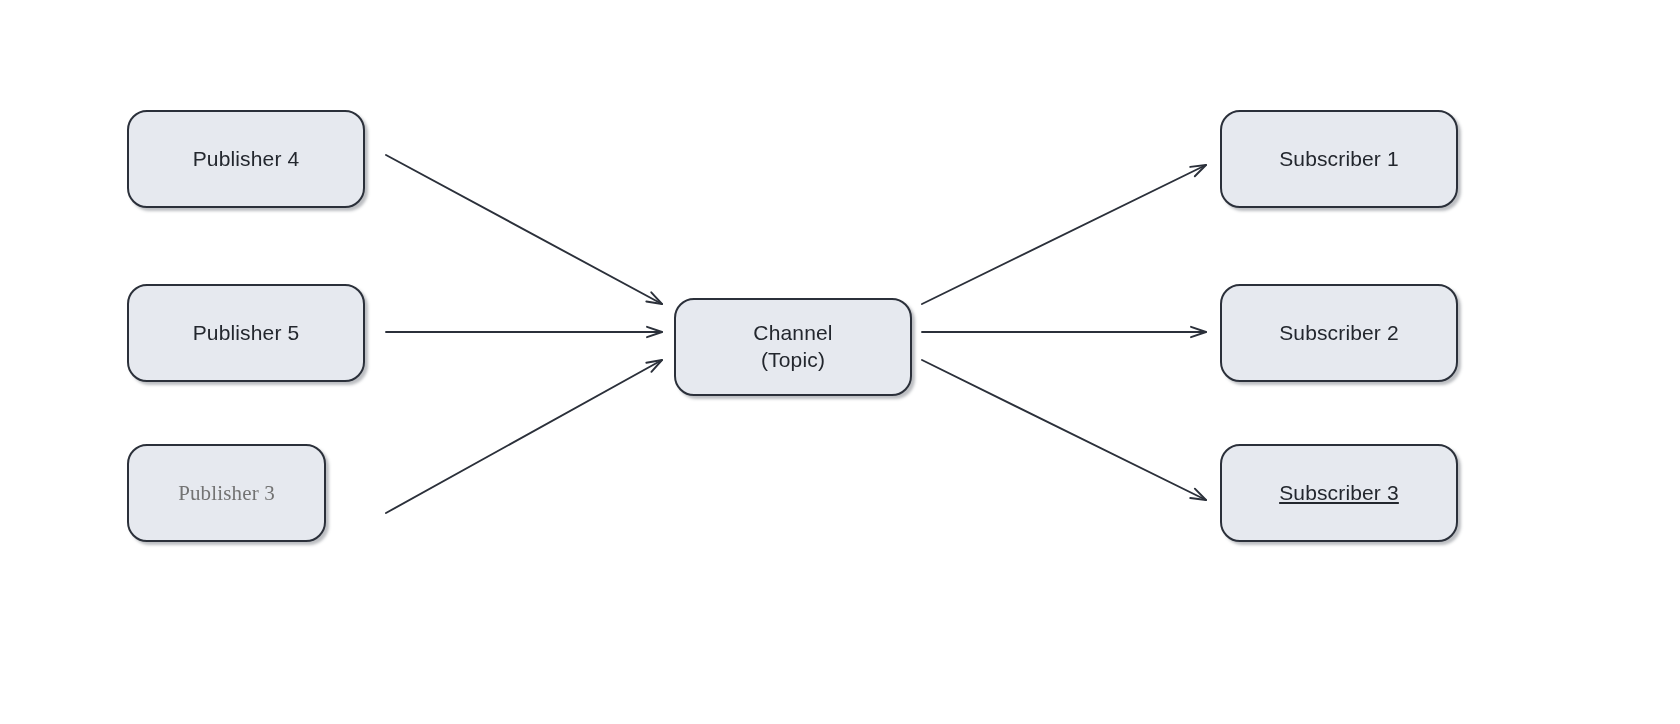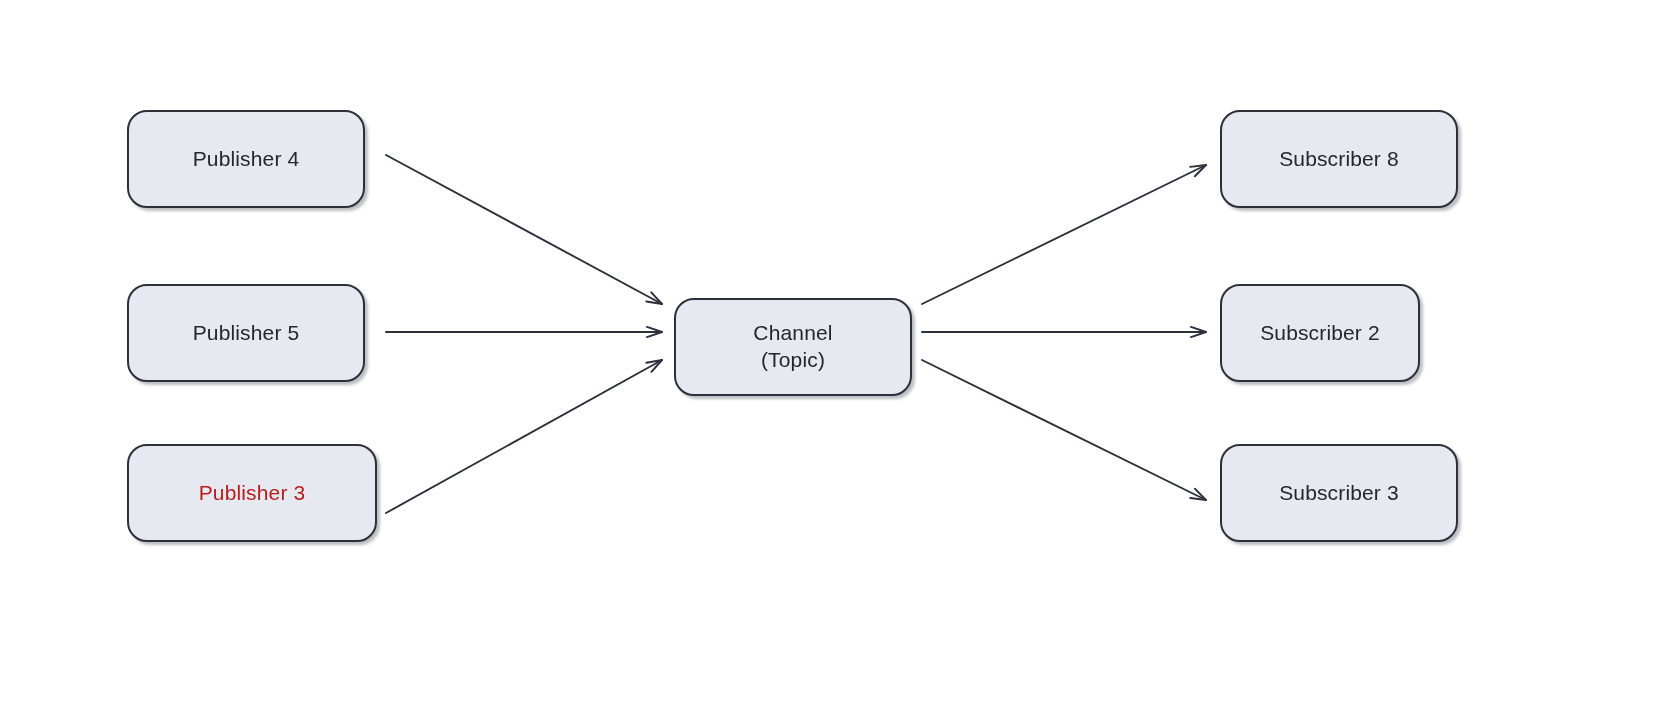--- a/index.html
+++ b/index.html
@@ -77,21 +77,21 @@
       </g>
       <g>
         <line x1="922" y1="360" x2="1206" y2="500" stroke="#2b303a" stroke-width="1.9" stroke-linecap="round"></line>
         <path d="M 1190.2467103532254 498.0317862654631 L 1206 500 L 1194.8451044441845 488.70361539523174" fill="none" stroke="#2b303a" stroke-width="1.9" stroke-linecap="round" stroke-linejoin="round"></path>
       </g>
     </svg>
 
   <div id="node-layer">
       <div class="node" style="left: 127px; top: 110px; width: 238px; height: 98px; background: rgb(230, 233, 239); border-color: rgb(43, 48, 58); color: rgb(35, 39, 46);"><span class="node-label">Publisher 4</span></div>
       <div class="node" style="left: 127px; top: 284px; width: 238px; height: 98px; background: rgb(230, 233, 239); border-color: rgb(43, 48, 58); color: rgb(35, 39, 46);"><span class="node-label">Publisher 5</span></div>
-      <div class="node" style="left: 127px; top: 444px; width: 250px; height: 98px; background: rgb(230, 233, 239); border-color: rgb(43, 48, 58); color: #b91c1c;"><span class="node-label">Publisher 3</span></div>
+      <div class="node" style="left: 127px; top: 444px; width: 199px; height: 98px; background: rgb(230, 233, 239); border-color: rgb(43, 48, 58); color: #737373; font-family: Liberation Serif, serif;"><span class="node-label">Publisher 3</span></div>
       <div class="node" style="left: 674px; top: 298px; width: 238px; height: 98px; background: rgb(230, 233, 239); border-color: rgb(43, 48, 58); color: rgb(35, 39, 46);"><span class="node-label">Channel
 (Topic)</span></div>
-      <div class="node" style="left: 1220px; top: 110px; width: 238px; height: 98px; background: rgb(230, 233, 239); border-color: rgb(43, 48, 58); color: rgb(35, 39, 46);"><span class="node-label">Subscriber 8</span></div>
-      <div class="node" style="left: 1220px; top: 284px; width: 200px; height: 98px; background: rgb(230, 233, 239); border-color: rgb(43, 48, 58); color: rgb(35, 39, 46);"><span class="node-label">Subscriber 2</span></div>
-      <div class="node" style="left: 1220px; top: 444px; width: 238px; height: 98px; background: rgb(230, 233, 239); border-color: rgb(43, 48, 58); color: rgb(35, 39, 46);"><span class="node-label">Subscriber 3</span></div>
+      <div class="node" style="left: 1220px; top: 110px; width: 238px; height: 98px; background: rgb(230, 233, 239); border-color: rgb(43, 48, 58); color: rgb(35, 39, 46);"><span class="node-label">Subscriber 1</span></div>
+      <div class="node" style="left: 1220px; top: 284px; width: 238px; height: 98px; background: rgb(230, 233, 239); border-color: rgb(43, 48, 58); color: rgb(35, 39, 46);"><span class="node-label">Subscriber 2</span></div>
+      <div class="node" style="left: 1220px; top: 444px; width: 238px; height: 98px; background: rgb(230, 233, 239); border-color: rgb(43, 48, 58); color: rgb(35, 39, 46); text-decoration: underline;"><span class="node-label">Subscriber 3</span></div>
     </div>
 
 </div>
 
 </body></html>

